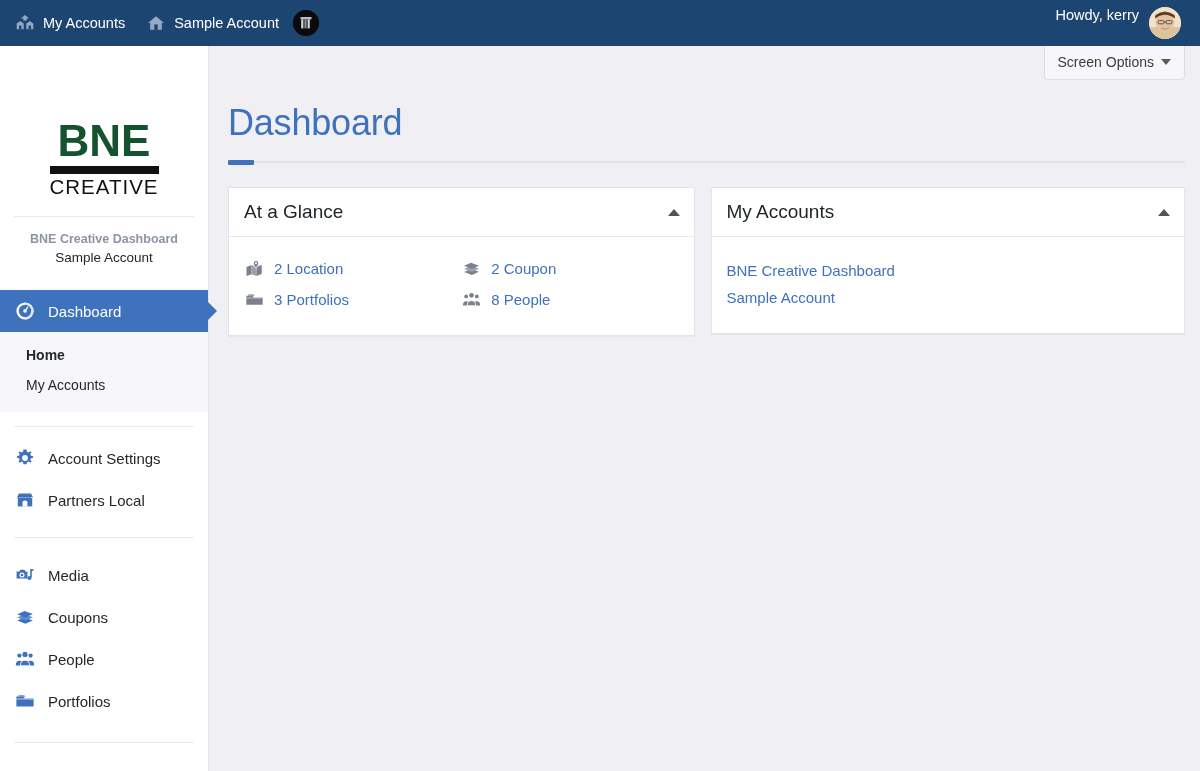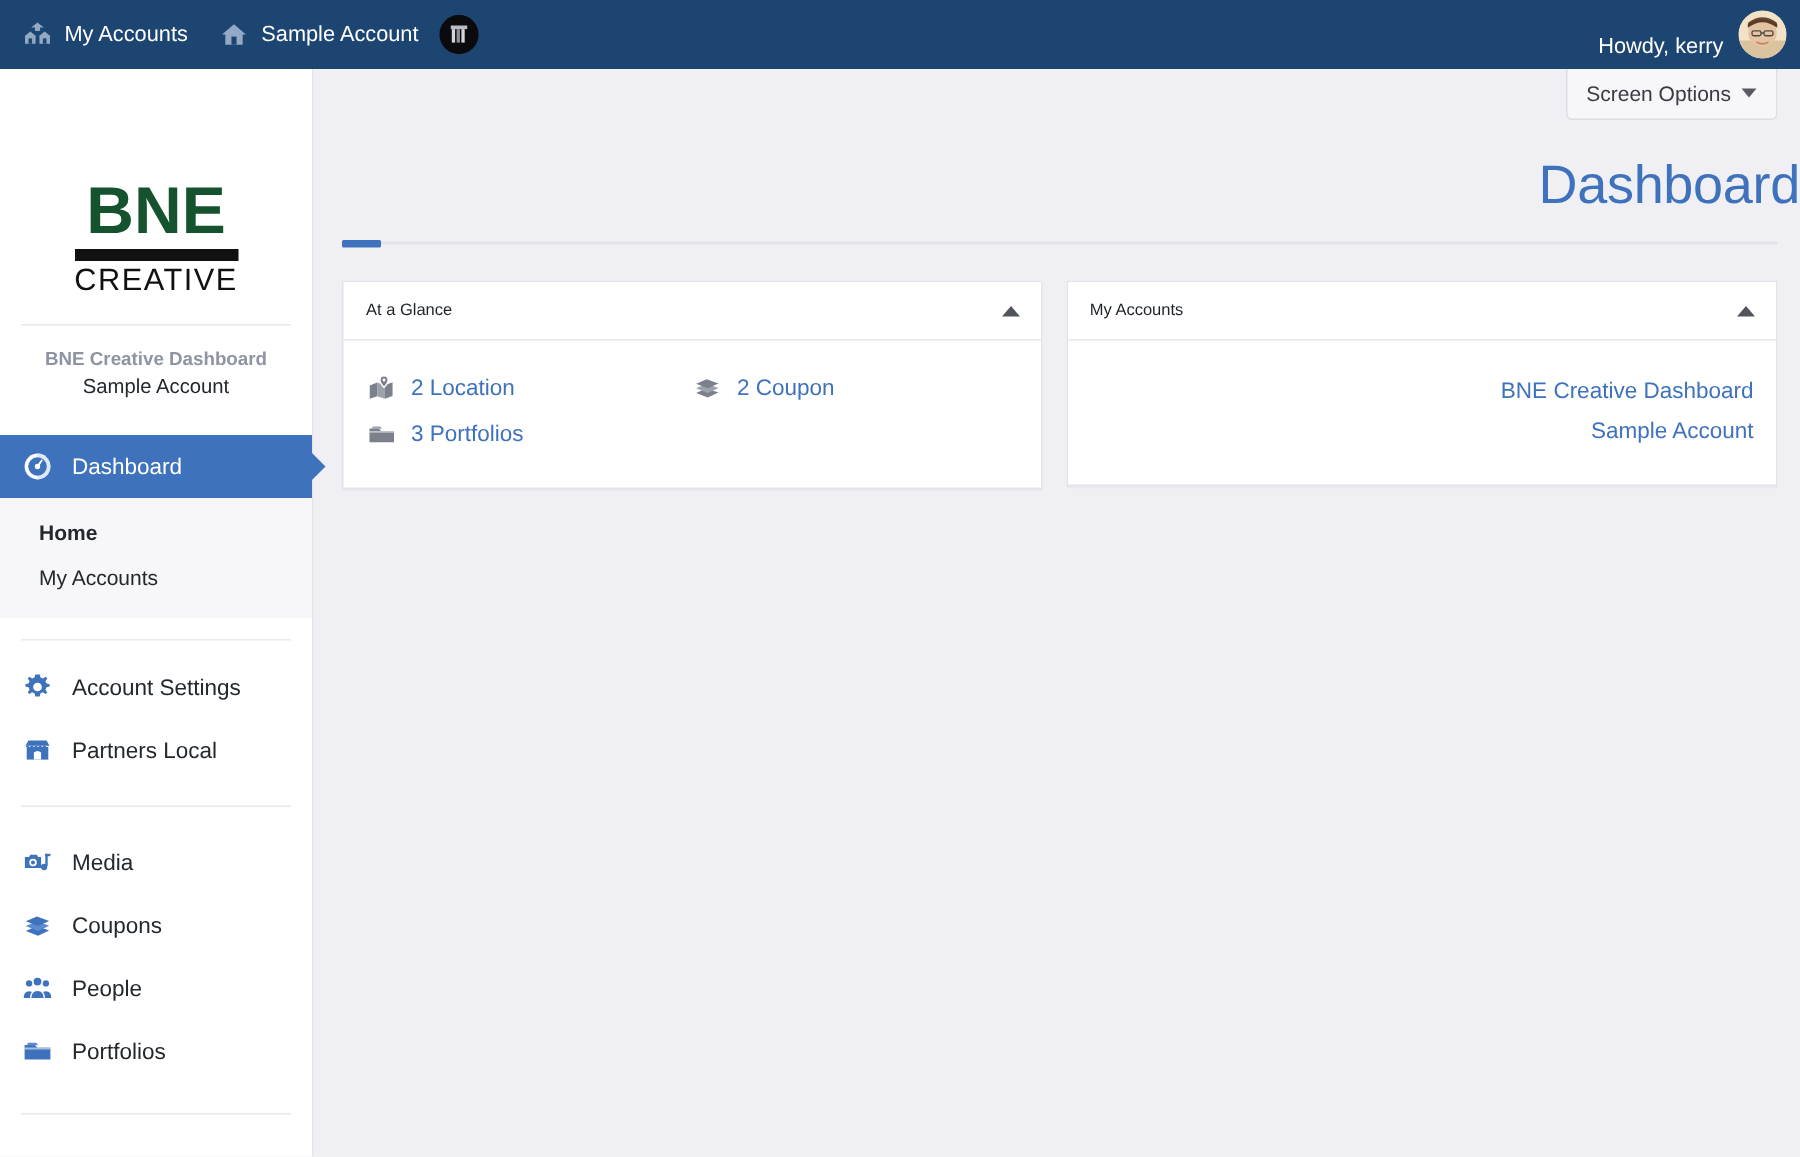--- a/index.html
+++ b/index.html
@@ -20,21 +20,21 @@
   }
   .ab-item {
     display: flex; align-items: center; gap: 8px;
     height: 46px; padding: 0 10px;
     color: #ffffff; font-size: 14.5px;
     cursor: pointer; white-space: nowrap;
   }
   .ab-item:first-child { padding-left: 14px; }
   .ab-icon { display: flex; align-items: center; justify-content: center; width: 21px; height: 21px; }
   .ab-icon svg { display: block; }
-  .ab-right { margin-left: auto; display: flex; align-items: flex-end; gap: 10px; padding-right: 9px; }
+  .ab-right { margin-left: auto; display: flex; align-items: flex-start; gap: 10px; padding-right: 19px; }
   .ab-howdy { color: #ffffff; font-size: 14.5px; }
   .avatar {
     width: 32px; height: 32px; border-radius: 50%;
     overflow: hidden; flex-shrink: 0;
     background: #e8c9a8; position: relative;
     cursor: pointer;
   }
   .avatar svg { display: block; }
   .sitelogo {
     width: 26px; height: 26px; border-radius: 50%;
@@ -102,21 +102,20 @@
     font-size: 14px; color: #23282d; cursor: pointer;
   }
   .submenu-item.current { font-weight: bold; }
 
   
   #content {
     position: absolute; top: 46px; left: 209px;
     width: 991px; height: 525px;
     background: #f0f0f4;
     overflow: hidden;
-    text-align: right;
   }
   .screen-meta { display: flex; justify-content: flex-end; padding: 0; }
   .screen-options {
     display: inline-flex; align-items: center; gap: 7px;
     background: #f7f7f9; border: 1px solid #dcdce2; border-top: none;
     border-radius: 0 0 4px 4px;
     padding: 8px 13px 9px;
     font-size: 14px; color: #3a3a44; cursor: pointer;
     margin-right: 15px;
   }
@@ -149,21 +148,21 @@
     border: 1px solid #e3e3e9;
     box-shadow: 0 1px 1px rgba(0,0,0,0.04);
   }
   .panel-glance { width: 467px; }
   .panel-accounts { width: 475px; }
   .panel-head {
     display: flex; align-items: center; justify-content: space-between;
     padding: 13px 14px 13px 15px;
     border-bottom: 1px solid #e8e8ee;
   }
-  .panel-title { font-size: 11px; color: #1d2327; }
+  .panel-title { font-size: 19px; color: #1d2327; }
   .caret-up {
     width: 0; height: 0;
     border-left: 6px solid transparent; border-right: 6px solid transparent;
     border-bottom: 7px solid #50555c;
     cursor: pointer;
   }
   .panel-body { padding: 16px 15px 20px; }
 
   .glance-grid {
     display: flex; flex-wrap: wrap;
@@ -438,20 +437,33 @@
               <span class="gi-icon">
                 <svg width="19" height="19" viewBox="0 0 20 20">
                   <path d="M2.2 13.6 L10.4 16.8 L17.8 13.4 L9.6 10.4 Z" fill="#7b808c"></path>
                   <path d="M2.2 10.4 L10.4 13.6 L17.8 10.2 L9.6 7.2 Z" fill="#9ca1ac"></path>
                   <path d="M2.2 7.2 L10.4 10.4 L17.8 7.0 L9.6 4.0 Z" fill="#7b808c"></path>
                 </svg>
               </span>
               <span class="glance-link">2 Coupon</span>
             </div>
 
+            <div class="glance-item">
+              <span class="gi-icon">
+                <svg width="19" height="19" viewBox="0 0 20 20">
+                  <circle cx="4.4" cy="6.8" r="2.0" fill="#7b808c"></circle>
+                  <path d="M1.0 16.2 q0-4.4 3.4-4.4 q3.4 0 3.4 4.4 z" fill="#7b808c"></path>
+                  <circle cx="15.6" cy="6.8" r="2.0" fill="#7b808c"></circle>
+                  <path d="M12.2 16.2 q0-4.4 3.4-4.4 q3.4 0 3.4 4.4 z" fill="#7b808c"></path>
+                  <circle cx="10" cy="5.6" r="2.5" fill="#7b808c"></circle>
+                  <path d="M5.6 16.6 q0-5.4 4.4-5.4 q4.4 0 4.4 5.4 z" fill="#7b808c" stroke="#ffffff" stroke-width="0.9"></path>
+                </svg>
+              </span>
+              <span class="glance-link">8 People</span>
+            </div>
 
           </div>
 
         </div>
       </div>
     </div>
 
     <div class="panel panel-accounts">
       <div class="panel-head">
         <span class="panel-title">My Accounts</span>

